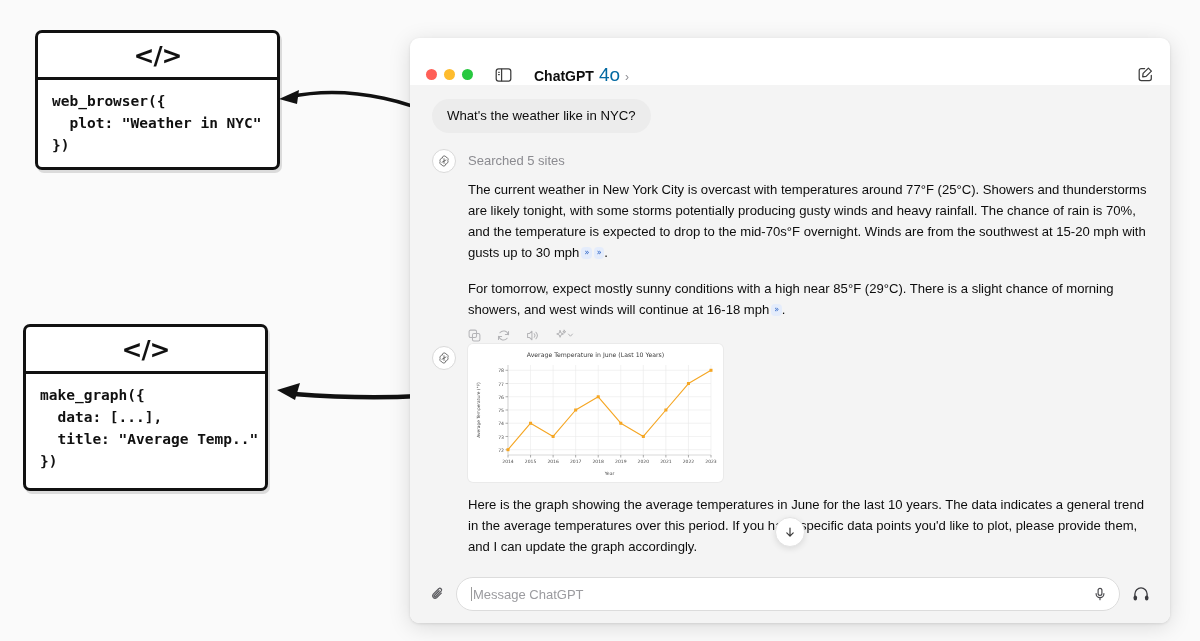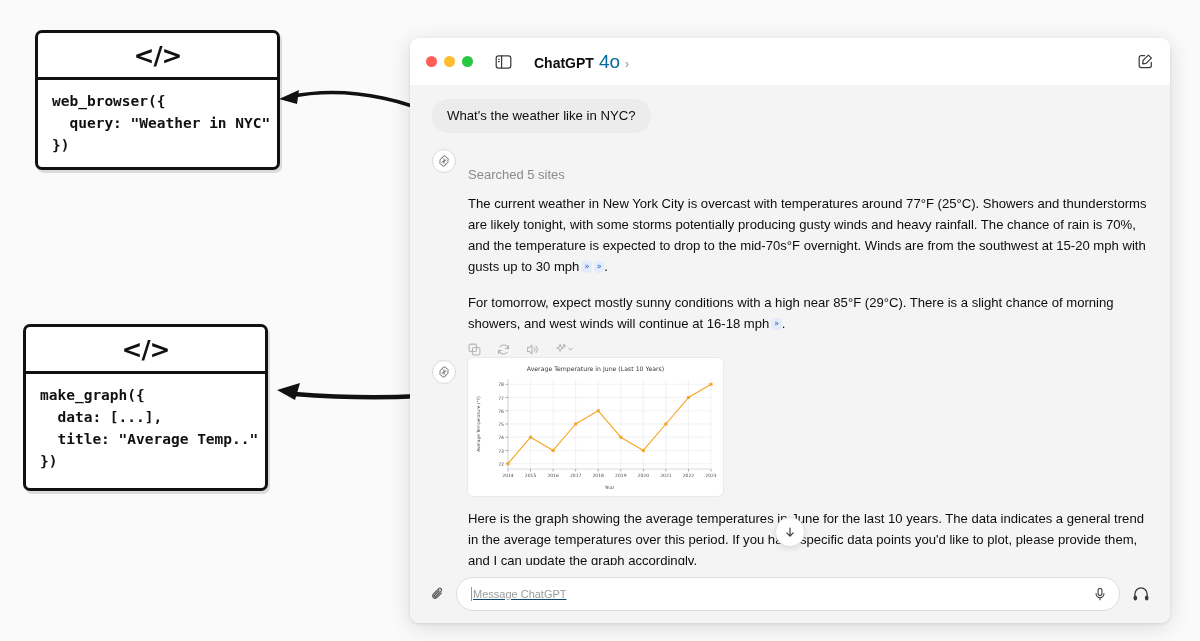--- a/index.html
+++ b/index.html
@@ -45,21 +45,21 @@
   #arrow-2{left:272px;top:352px;width:330px;height:60px;}
 
   
   .chat-window{
     position:absolute;left:410px;top:38px;width:760px;height:585px;
     background:#ffffff;border-radius:9px;overflow:hidden;
     box-shadow:0 4px 22px rgba(0,0,0,.13), 0 1px 3px rgba(0,0,0,.10);
   }
   .titlebar{
     height:47px;background:#ffffff;display:flex;align-items:center;
-    padding:0 16px;box-sizing:border-box;
+    padding:0 16px;box-sizing:border-box;margin-top:13px;
   }
   .traffic{display:flex;gap:7px;align-items:center;}
   .dot{width:11px;height:11px;border-radius:50%;}
   .dot.red{background:#ff5f57;}
   .dot.yellow{background:#febc2e;}
   .dot.green{background:#28c840;}
   .sidebar-toggle{margin-left:22px;display:flex;align-items:center;}
   .title-text{
     margin-left:22px;display:flex;align-items:baseline;gap:5px;
     font-size:14px;color:#0d0d0d;
@@ -85,21 +85,21 @@
   }
   .row-assistant{display:flex;align-items:flex-start;gap:12px;}
   .gpt-avatar{
     width:22px;height:22px;border-radius:50%;
     border:1px solid #d9d9d9;background:#fff;
     display:flex;align-items:center;justify-content:center;flex:0 0 auto;
     margin-top:2px;
   }
   .assistant-col{flex:1;min-width:0;}
   .searched{
-    font-size:13px;color:#8b8b90;margin:20px 0 11px 0;
+    font-size:13px;color:#8b8b90;margin:6px 0 11px 0;
   }
   .msg-p{
     font-size:13.1px;line-height:1.60;color:#0d0d0d;margin:12px 0 15px 0;
   }
   .cite{
     display:inline-block;background:#e4ecfb;color:#2a62c4;
     border-radius:4px;font-size:8px;line-height:10px;
     padding:1px 3px;vertical-align:2px;margin-left:2px;
     font-family:"DejaVu Sans", sans-serif;letter-spacing:-.5px;
   }
@@ -143,38 +143,38 @@
   .input-wrap{
     flex:1;height:34px;border:1px solid #dcdcdc;border-radius:18px;
     background:#ffffff;display:flex;align-items:center;
     padding:0 12px 0 14px;box-sizing:border-box;
   }
   .caret{
     width:1px;height:14px;background:#9a9a9a;margin-right:1px;flex:0 0 auto;
   }
   .msg-input{
     flex:1;border:0;outline:0;background:transparent;
-    font-family:"Liberation Sans", sans-serif;font-size:11px;color:#0c4a6e;
-    height:100%;padding:0;text-decoration:underline;
+    font-family:"Liberation Sans", sans-serif;font-size:13px;color:#be185d;
+    height:100%;padding:0;
   }
   .msg-input::placeholder{color:#9b9b9f;}
   .mic-btn{display:flex;align-items:center;color:#4a4a4e;flex:0 0 auto;}
   .voice-btn{display:flex;align-items:center;color:#3a3a3e;flex:0 0 auto;margin-left:2px;}
 </style>
 </head>
 <body>
 
 <div class="stage">
 
   <div class="code-card" id="card-browser">
     <div class="card-head">
       <span class="code-glyph">&lt;/&gt;</span>
     </div>
     <div class="code-body">web_browser({
-  query: "Weather in NYC"
+  plot: "Weather in NYC"
 })</div>
   </div>
 
   <div class="code-card" id="card-graph">
     <div class="card-head">
       <span class="code-glyph">&lt;/&gt;</span>
     </div>
     <div class="code-body">make_graph({
   data: [...],
   title: "Average Temp.."

